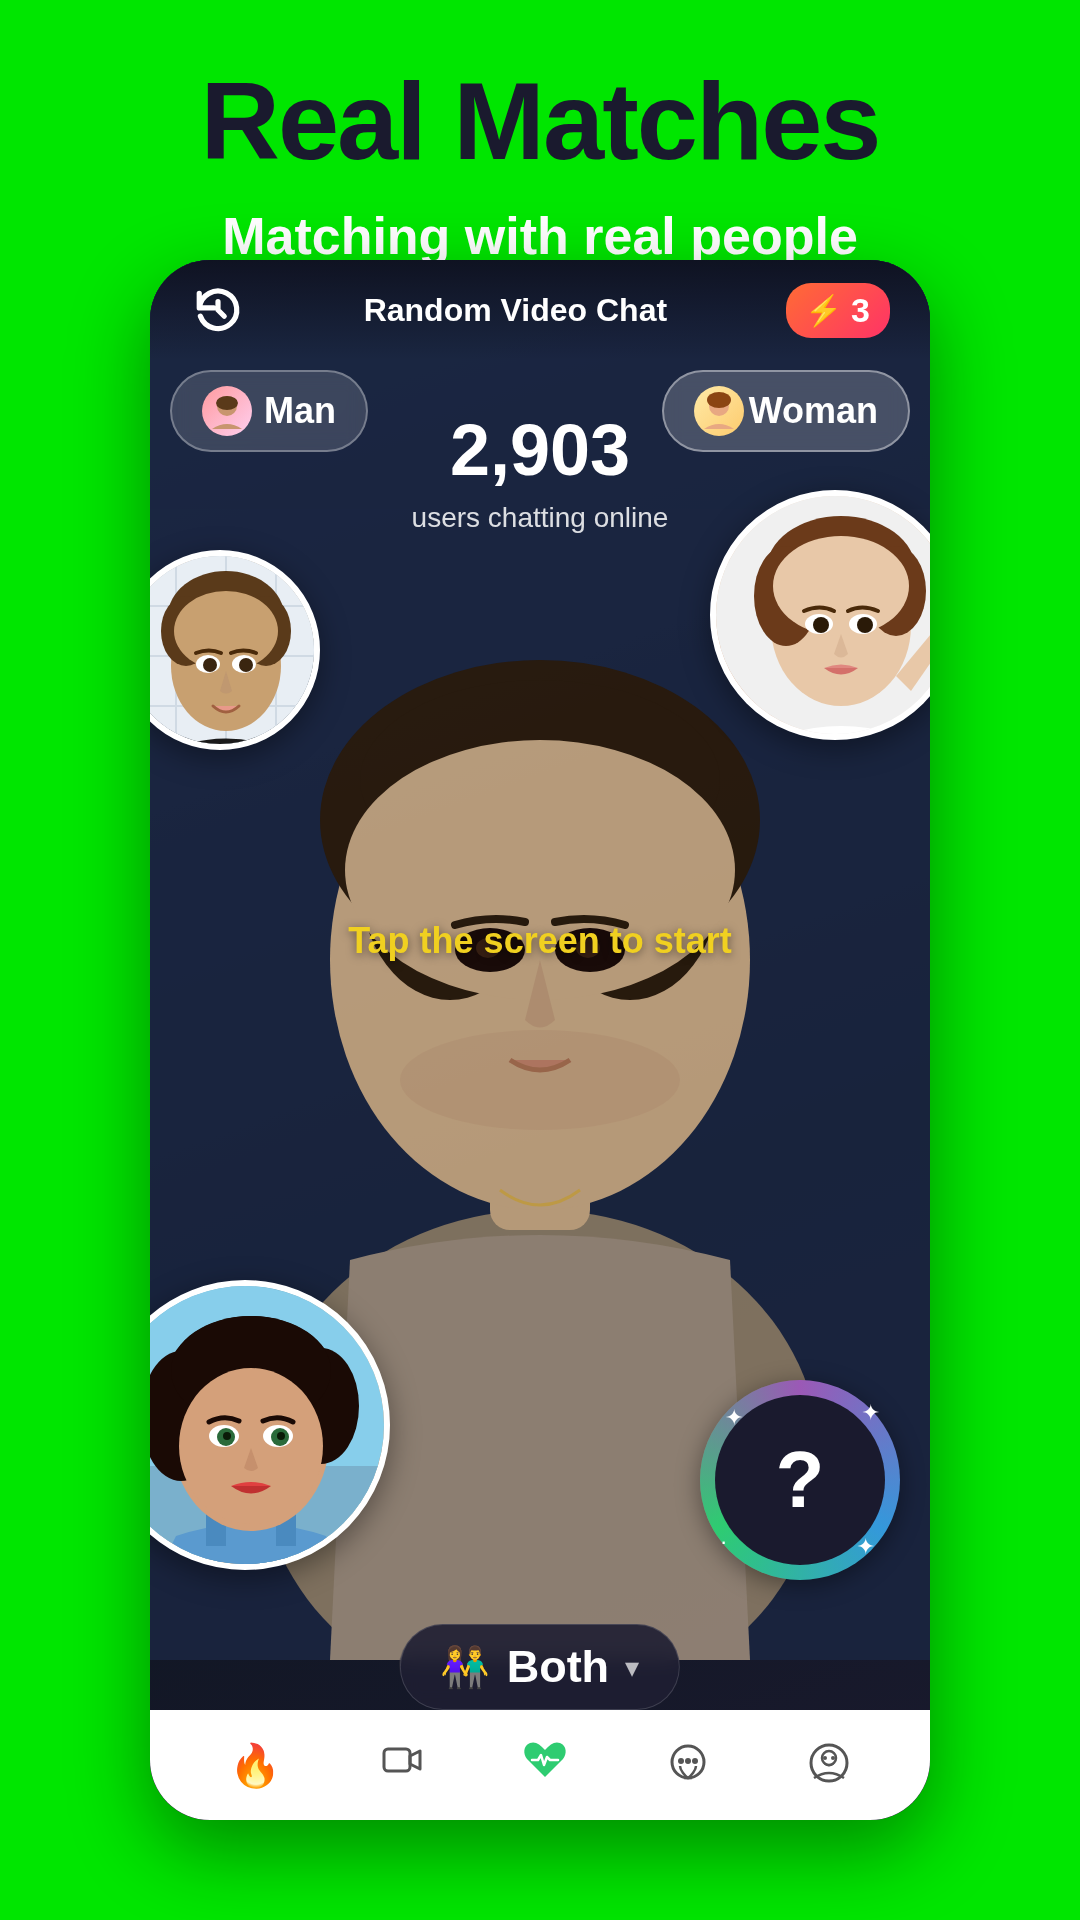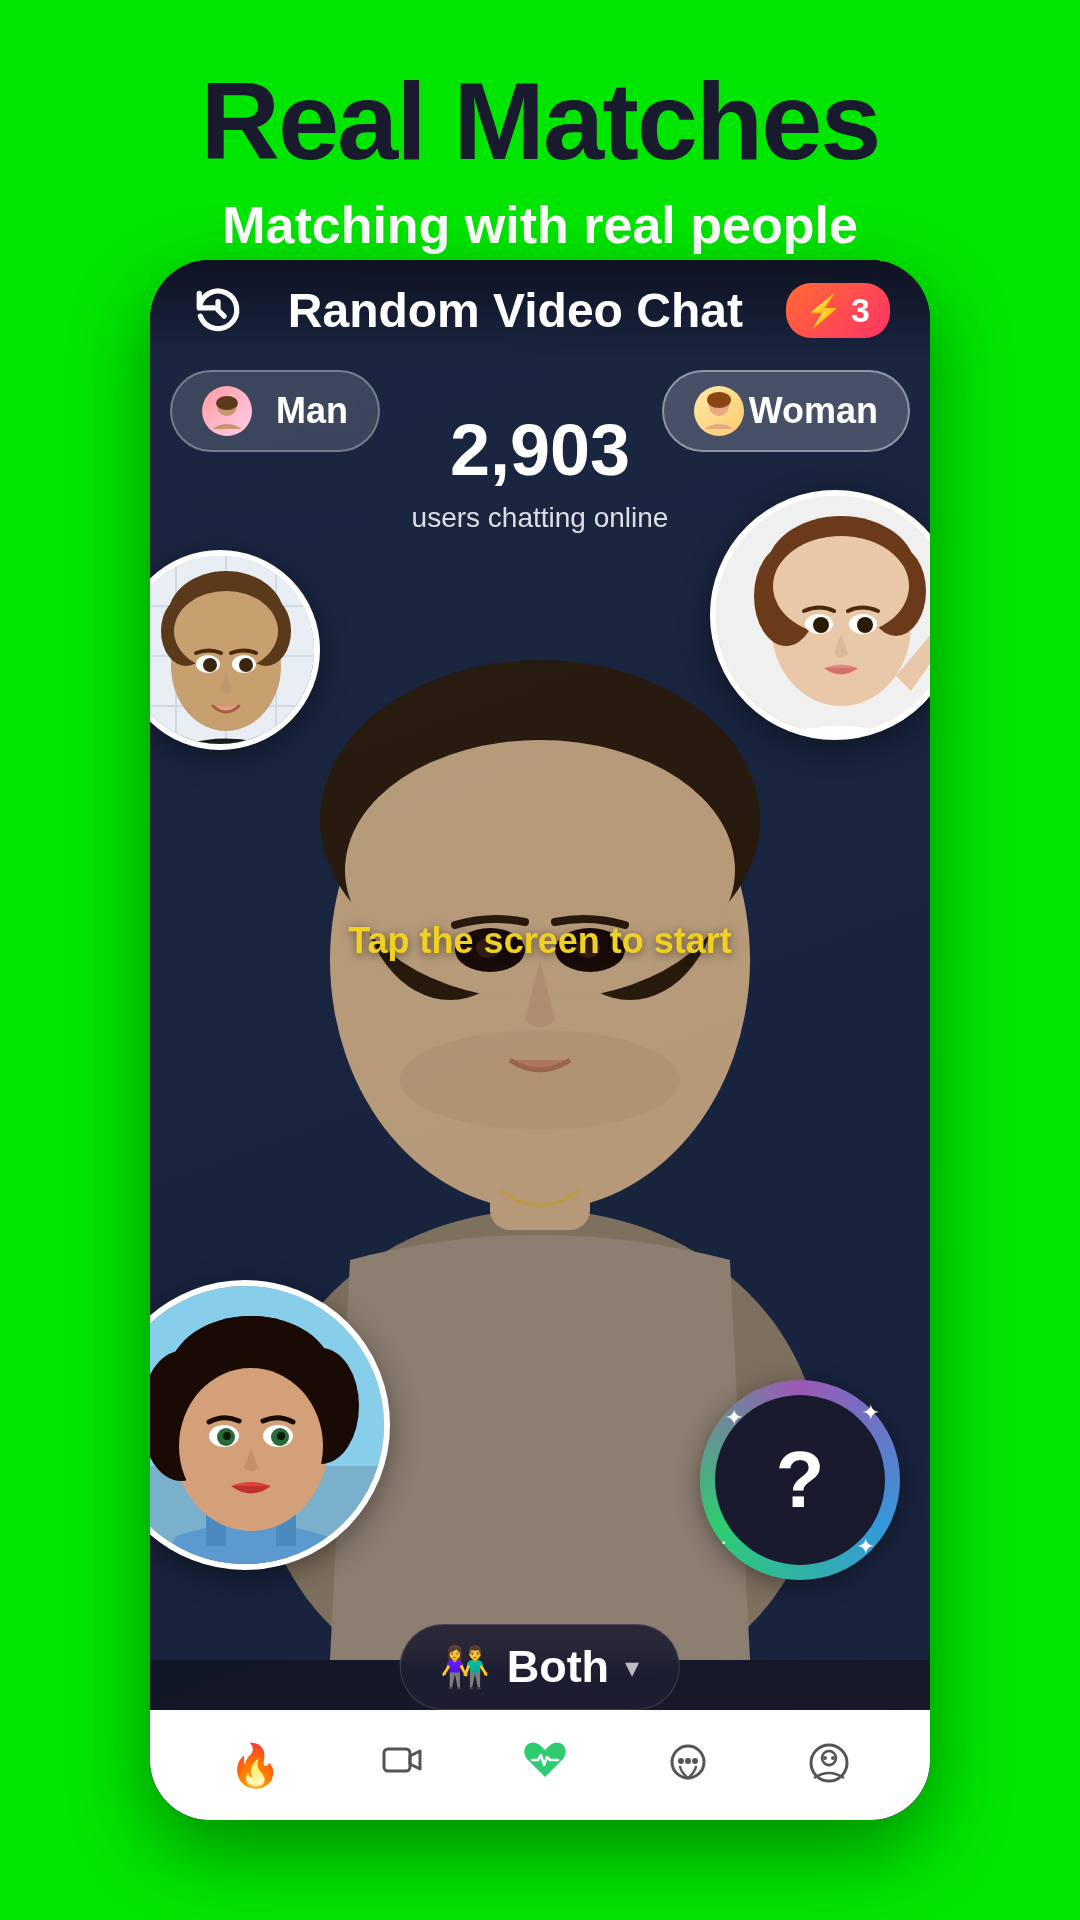--- a/index.html
+++ b/index.html
@@ -23,21 +23,21 @@
       font-weight: 900;
       color: #1a1a2e;
       line-height: 1.1;
       letter-spacing: -2px;
     }
 
     .subtitle {
       font-size: 52px;
       font-weight: 700;
       color: white;
-      margin-top: 14px;
+      margin-top: 25px;
     }
 
     
     .phone-mockup {
       position: absolute;
       top: 260px;
       left: 50%;
       transform: translateX(-50%);
       width: 780px;
       height: 1560px;
@@ -89,21 +89,21 @@
       justify-content: center;
     }
 
     .history-svg {
       width: 50px;
       height: 50px;
       color: white;
     }
 
     .top-title {
-      font-size: 48px;
+      font-size: 32px;
       font-weight: 700;
       color: white;
     }
 
     .energy-badge {
       display: flex;
       align-items: center;
       gap: 8px;
       background: linear-gradient(135deg, #ff6b35, #ff3366);
       border-radius: 25px;
@@ -124,21 +124,21 @@
     .gender-man-btn {
       position: absolute;
       top: 110px;
       left: 20px;
       background: rgba(255,255,255,0.15);
       border: 2px solid rgba(255,255,255,0.3);
       border-radius: 50px;
       padding: 14px 30px;
       display: flex;
       align-items: center;
-      gap: 24px;
+      gap: 12px;
       z-index: 10;
       backdrop-filter: blur(10px);
     }
 
     .gender-woman-btn {
       position: absolute;
       top: 110px;
       right: 20px;
       background: rgba(255,255,255,0.2);
       border: 2px solid rgba(255,255,255,0.4);

